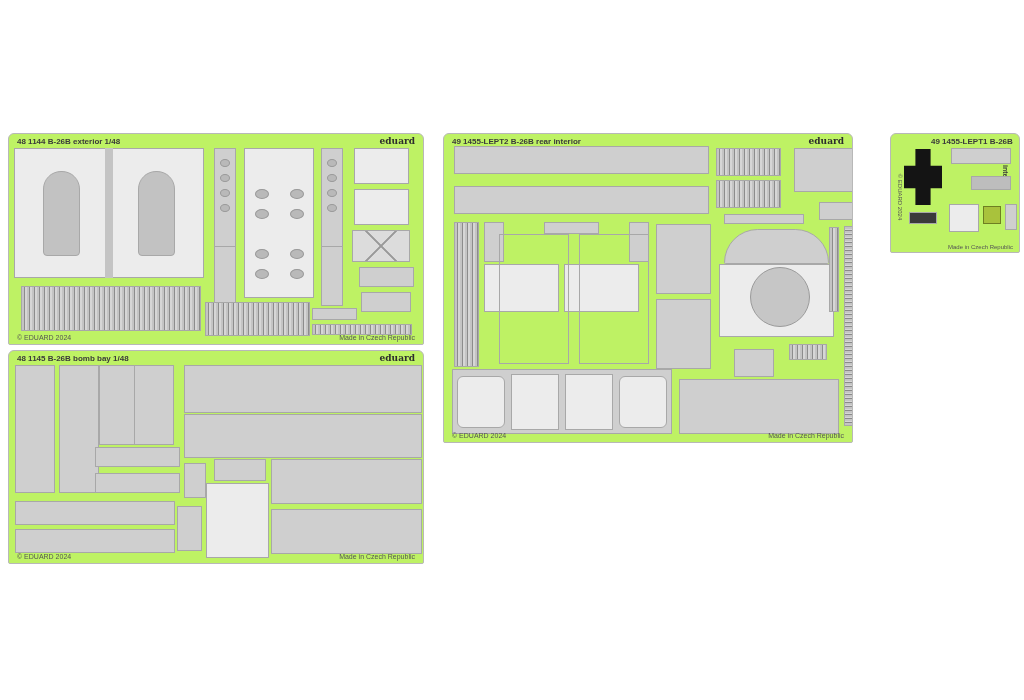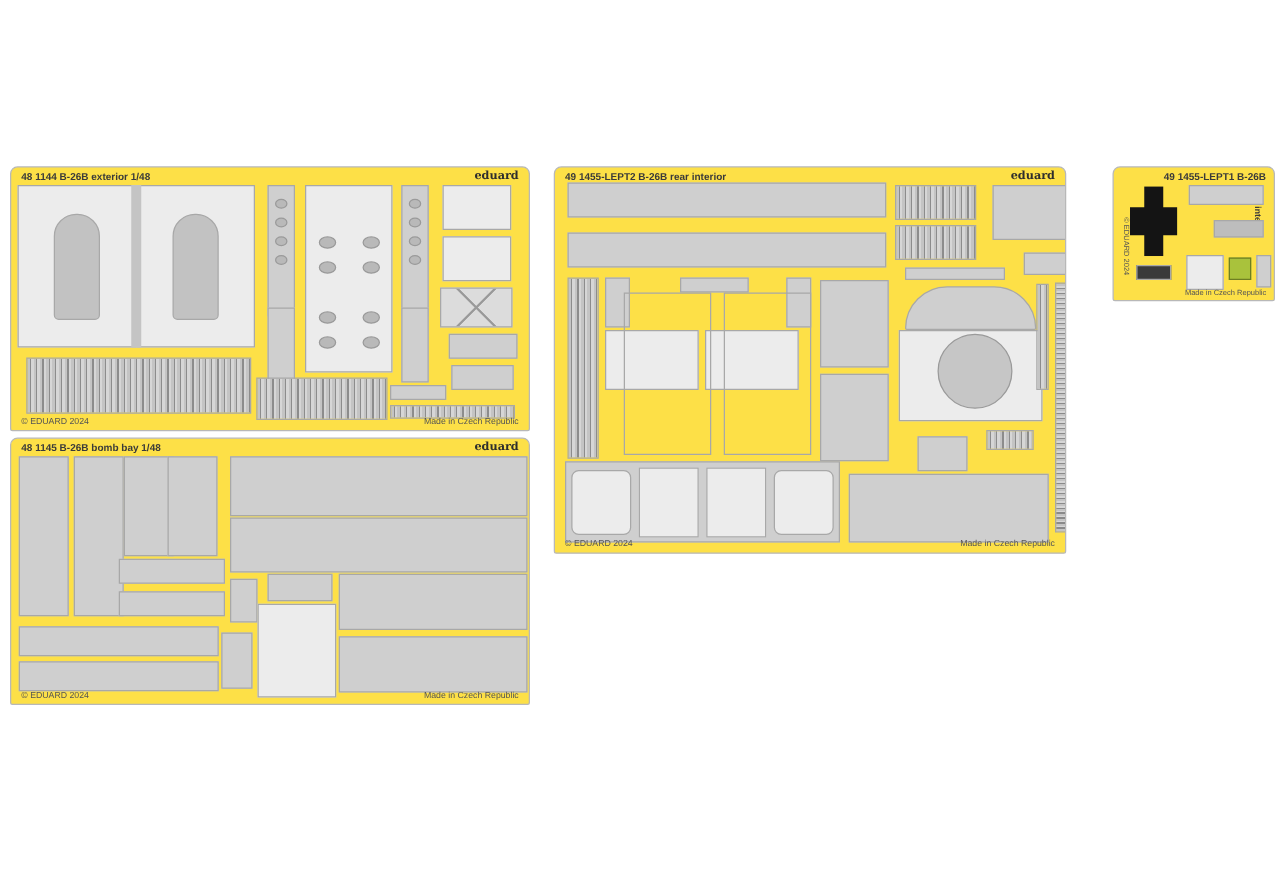--- a/index.html
+++ b/index.html
@@ -1,17 +1,17 @@
 <!DOCTYPE html>
 <html><head>
 <meta charset="utf-8">
 <style>
   html,body{margin:0;padding:0;background:#ffffff;}
   body{width:1024px;height:700px;position:relative;overflow:hidden;font-family:"Liberation Sans",sans-serif;}
-  .fret{position:absolute;background:#fde047;border:1px solid #b8b8b8;border-radius:6px 6px 2px 2px;box-sizing:border-box;overflow:hidden;}
+  .fret{position:absolute;background:#bef264;border:1px solid #b8b8b8;border-radius:6px 6px 2px 2px;box-sizing:border-box;overflow:hidden;}
   .fret-title{position:absolute;top:3px;left:8px;font-size:8px;font-weight:bold;color:#3a3a3a;white-space:nowrap;}
   .brand{position:absolute;top:2px;right:8px;font-family:"DejaVu Serif",serif;font-weight:bold;font-size:9px;color:#2d2d2d;}
   .copy{position:absolute;bottom:3px;left:8px;font-size:7px;color:#555;}
   .made{position:absolute;bottom:3px;right:8px;font-size:7px;color:#555;}
   .part{position:absolute;background:#cfcfcf;border:1px solid #a8a8a8;box-sizing:border-box;}
   .part.dark{background:#bdbdbd;}
   .part.light{background:#ececec;}
   .hole{position:absolute;background:#b9b9b9;border:1px solid #9a9a9a;border-radius:50%;box-sizing:border-box;}
   .stripes{background:repeating-linear-gradient(90deg,#c4c4c4 0 2px,#8c8c8c 2px 3px,#d6d6d6 3px 5px);}
   .hstripes{background:repeating-linear-gradient(0deg,#c4c4c4 0 2px,#8a8a8a 2px 3px,#d6d6d6 3px 4px);}
@@ -141,21 +141,21 @@
     <div class="part light" style="left:4px;top:6px;width:48px;height:52px;border-radius:6px;"></div>
     <div class="part light" style="left:58px;top:4px;width:48px;height:56px;"></div>
     <div class="part light" style="left:112px;top:4px;width:48px;height:56px;"></div>
     <div class="part light" style="left:166px;top:6px;width:48px;height:52px;border-radius:6px;"></div>
   </div>
 
   <span class="copy">© EDUARD 2024</span>
   <span class="made">Made in Czech Republic</span>
 </div>
 
-<div class="fret" style="left:890px;top:133px;width:130px;height:108px;">
+<div class="fret" style="left:890px;top:133px;width:130px;height:120px;">
   <span class="fret-title" style="left:40px;">49 1455-LEPT1  B-26B</span>
   <span style="position:absolute;right:-6px;top:32px;transform:rotate(90deg);font-size:7px;font-weight:bold;color:#3a3a3a;">rear interior</span>
   <span style="position:absolute;left:-14px;top:60px;transform:rotate(90deg);font-size:6px;color:#555;white-space:nowrap;">© EDUARD 2024</span>
 
   <div style="position:absolute;left:13px;top:15px;width:38px;height:56px;background:#141414;clip-path:polygon(30% 0,70% 0,70% 30%,100% 30%,100% 70%,70% 70%,70% 100%,30% 100%,30% 70%,0 70%,0 30%,30% 30%);"></div>
   <div class="part" style="left:60px;top:14px;width:60px;height:16px;"></div>
   <div class="part dark" style="left:80px;top:42px;width:40px;height:14px;"></div>
   <div class="part" style="left:18px;top:78px;width:28px;height:12px;background:#3a3a3a;"></div>
   <div class="part light" style="left:58px;top:70px;width:30px;height:28px;"></div>
   <div style="position:absolute;left:92px;top:72px;width:18px;height:18px;background:#a9c23c;border:1px solid #6e7f22;box-sizing:border-box;"></div>

